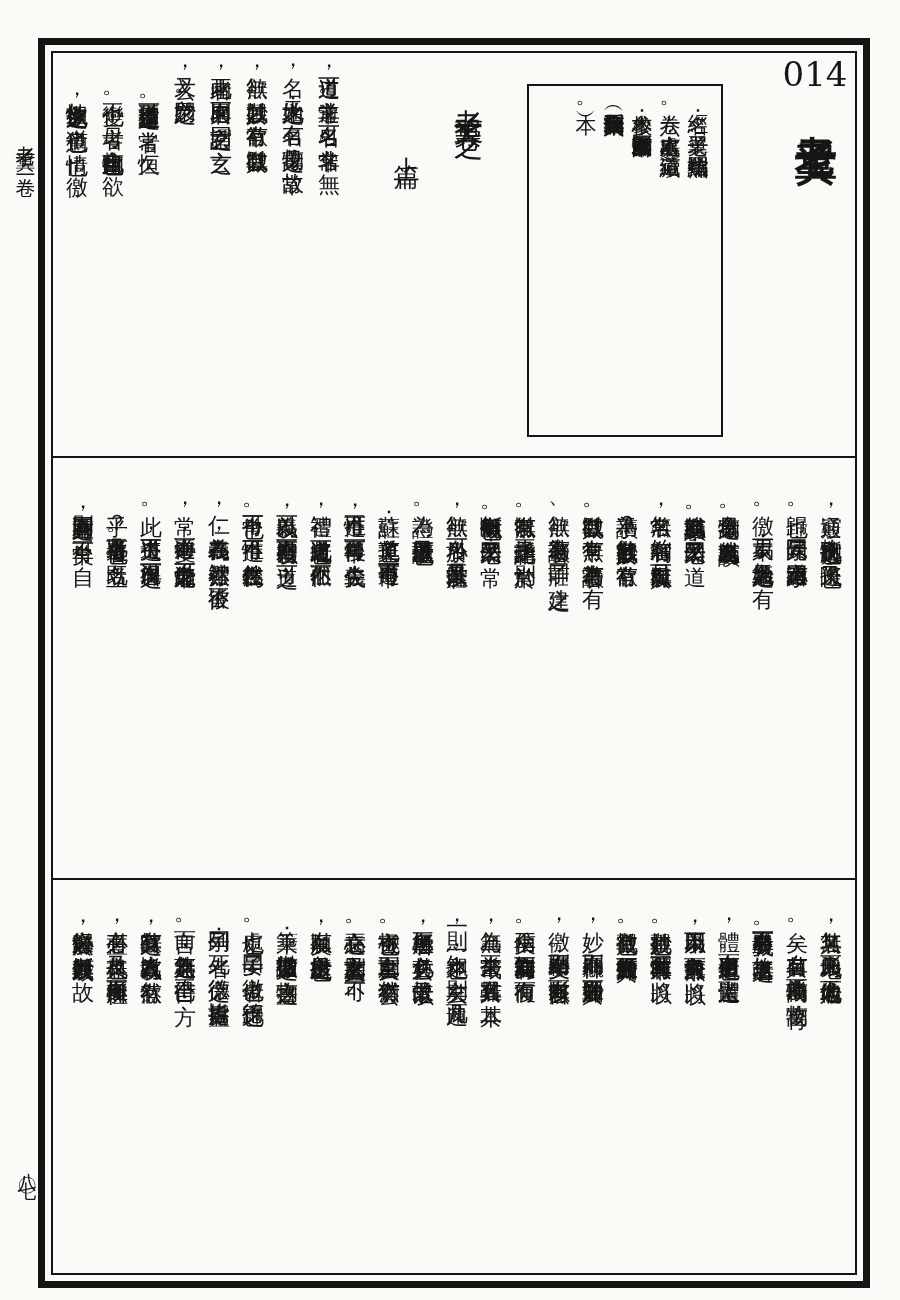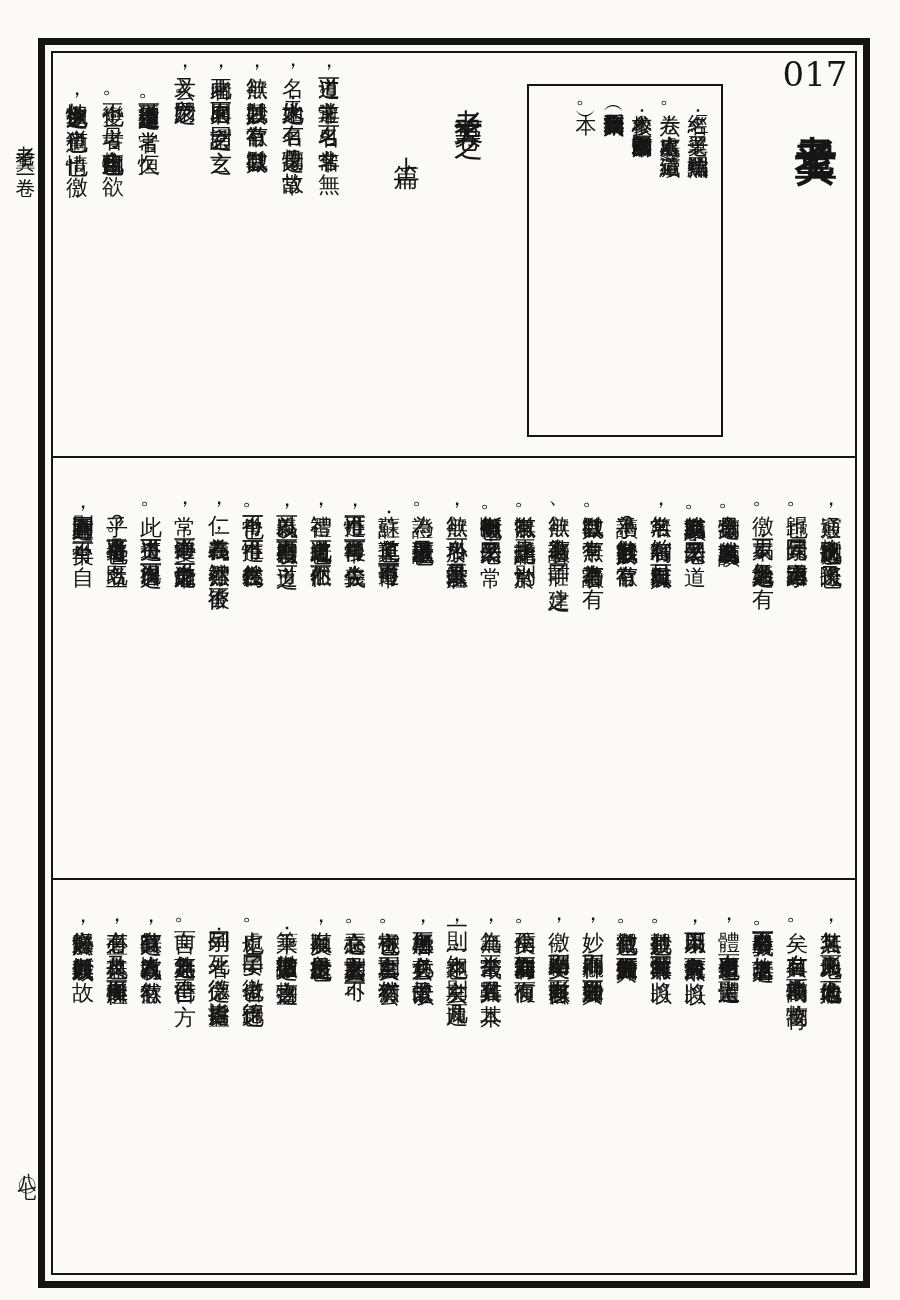--- a/index.html
+++ b/index.html
@@ -68,21 +68,21 @@
 <div class="page">
 
   <div class="margin-label vert">老子翼　卷一</div>
   <div class="page-num vert">八〇七</div>
 
   <div class="frame-outer"></div>
   <div class="frame-inner"></div>
   <div class="divider d1"></div>
   <div class="divider d2"></div>
 
-  <div class="header-num">017</div>
+  <div class="header-num">014</div>
   <div class="header-title vert">老子翼</div>
 
   <div class="colophon-box vert">
       <div class="col">經名：老子翼。明焦竑編撰。</div>
       <div class="col">六卷。底本出處：《續道藏》。</div>
       <div class="col">參校本：無求備齋影印明萬曆</div>
       <div class="col">十六年王元貞刊本（簡稱萬曆</div>
       <div class="col">本）。</div>
     </div>
 

